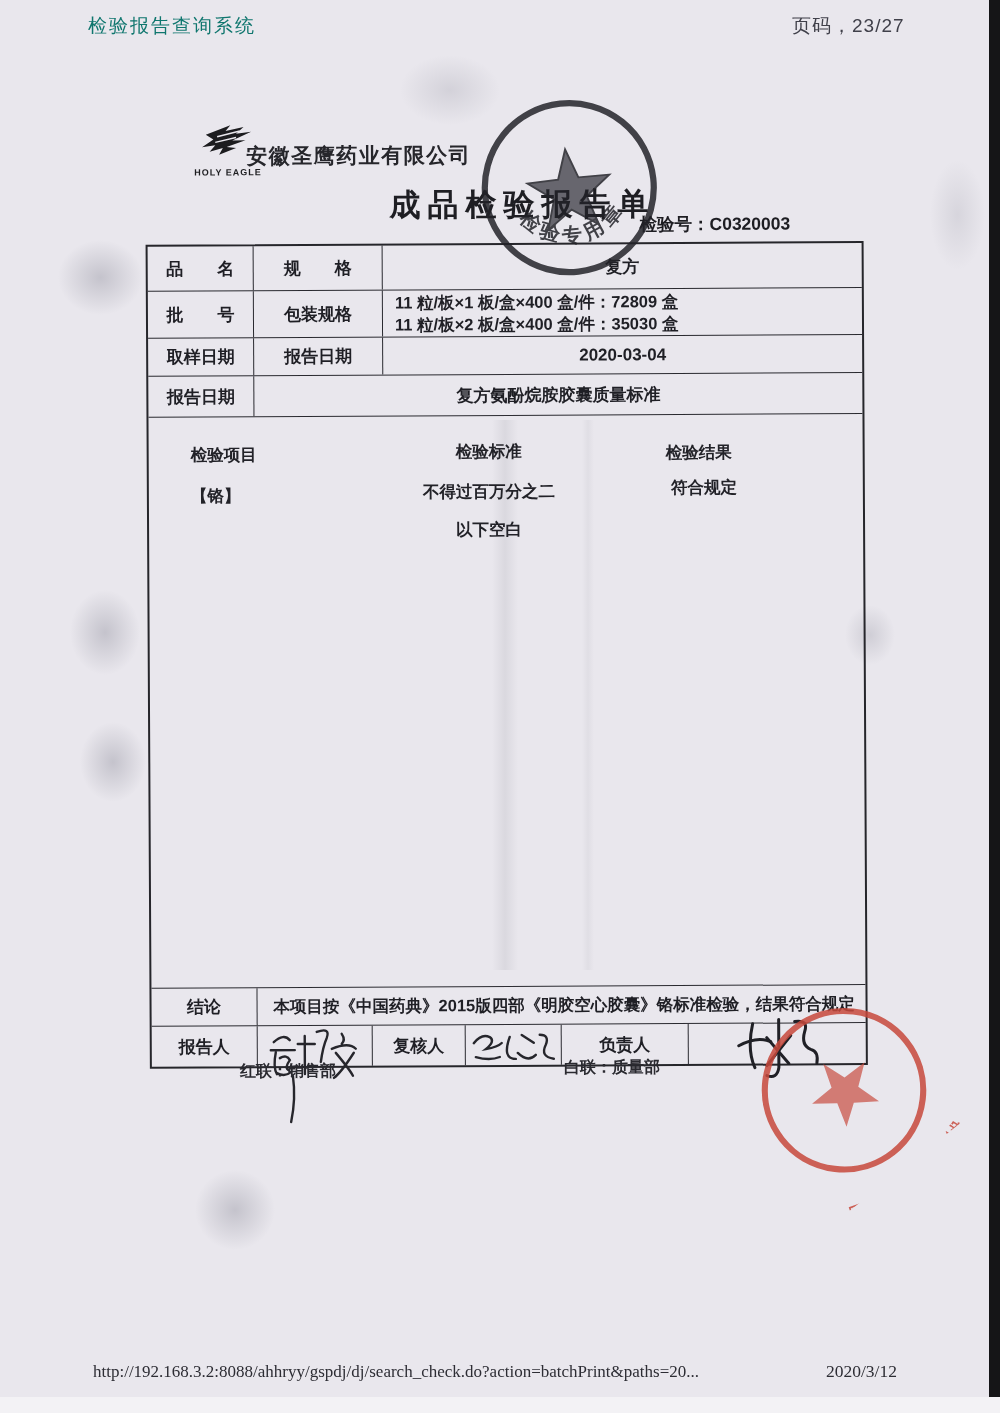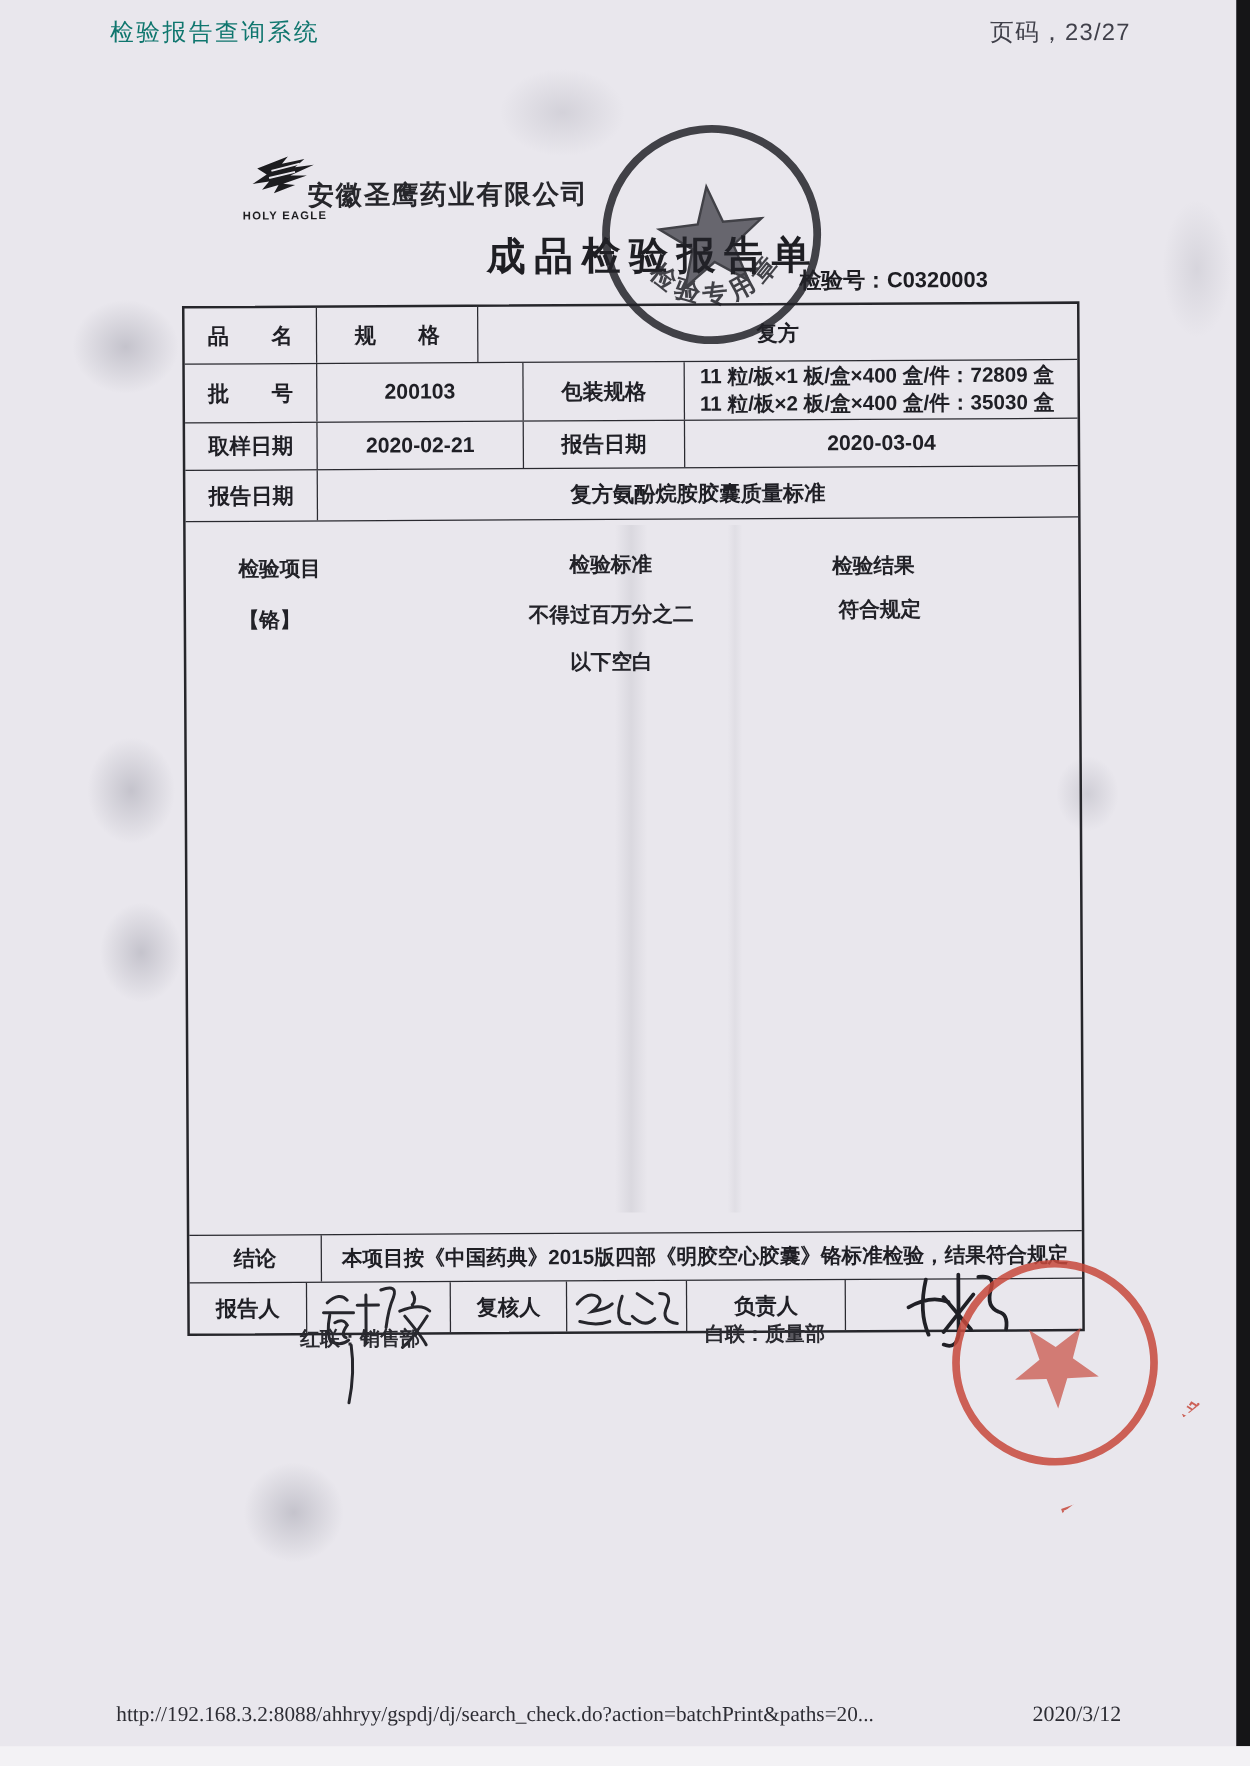--- a/index.html
+++ b/index.html
@@ -30,21 +30,21 @@
          font-weight:700;font-size:17px;color:#1f1f25;position:relative;overflow:visible;box-sizing:border-box;}
   .tcell:first-child{border-left:none;}
   .w1{width:105px;} .w2{width:165px;} .w3{width:129px;} .w4{flex:1;}
   .left-pad{justify-content:flex-start;padding-left:16px;}
   .pack-lines{flex-direction:column;align-items:flex-start;justify-content:center;
               padding-left:12px;font-size:16.5px;line-height:1.35;}
   #big-cell{height:570px;position:relative;}
   .insp{position:absolute;font-weight:700;font-size:16.5px;color:#222228;}
   .insp-center{width:220px;text-align:center;}
   
-  .s1{width:93px;} .s2{width:115px;} .s3{width:93px;} .s4{width:96px;} .s5{width:127px;} .s6{flex:1;}
+  .s1{width:105px;} .s2{width:115px;} .s3{width:93px;} .s4{width:96px;} .s5{width:127px;} .s6{flex:1;}
   .sig-svg{position:absolute;overflow:visible;}
   .copy-note{font-size:16px;font-weight:700;color:#2a2a30;}
   #copy-red{left:238px;top:1060px;}
   #copy-white{left:562px;top:1058px;}
   
   .smudge{position:absolute;border-radius:50%;
           background:radial-gradient(closest-side,rgba(112,112,128,.30),rgba(112,112,128,0));}
   .streak{position:absolute;background:linear-gradient(to right,rgba(150,150,160,0),rgba(150,150,160,.18),rgba(150,150,160,0));}
 </style>
 </head>
@@ -79,30 +79,28 @@
   </div>
 
   <div class="abs" id="doc-table">
     <div class="trow" style="height:44px;">
       <div class="tcell w1">品　　名</div>
       <div class="tcell w3">规　　格</div>
       <div class="tcell w4">复方</div>
     </div>
     <div class="trow" style="height:46px;">
       <div class="tcell w1">批　　号</div>
-      <div class="tcell w2">200103</div>
       <div class="tcell w3">包装规格</div>
       <div class="tcell w4 pack-lines">
         <div>11 粒/板×1 板/盒×400 盒/件：72809 盒</div>
         <div>11 粒/板×2 板/盒×400 盒/件：35030 盒</div>
       </div>
     </div>
     <div class="trow" style="height:37px;">
       <div class="tcell w1">取样日期</div>
-      <div class="tcell w2">2020-02-21</div>
       <div class="tcell w3">报告日期</div>
       <div class="tcell w4">2020-03-04</div>
     </div>
     <div class="trow" style="height:40px;">
       <div class="tcell w1">报告日期</div>
       <div class="tcell w4">复方氨酚烷胺胶囊质量标准</div>
     </div>
     <div class="trow">
       <div class="tcell w4" id="big-cell">
         <div class="insp" style="left:42px;top:27px;">检验项目</div>

